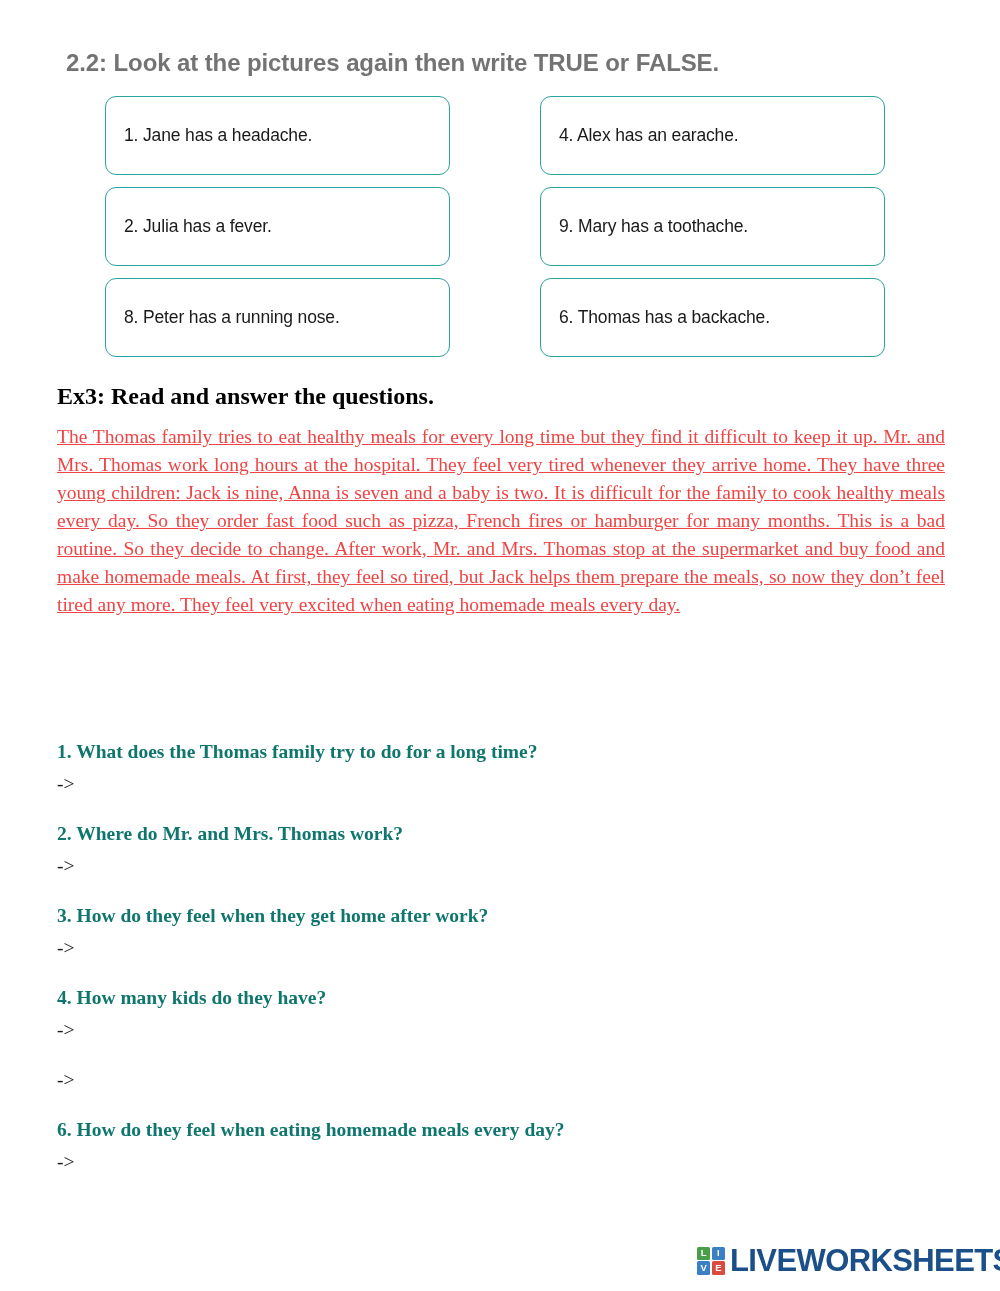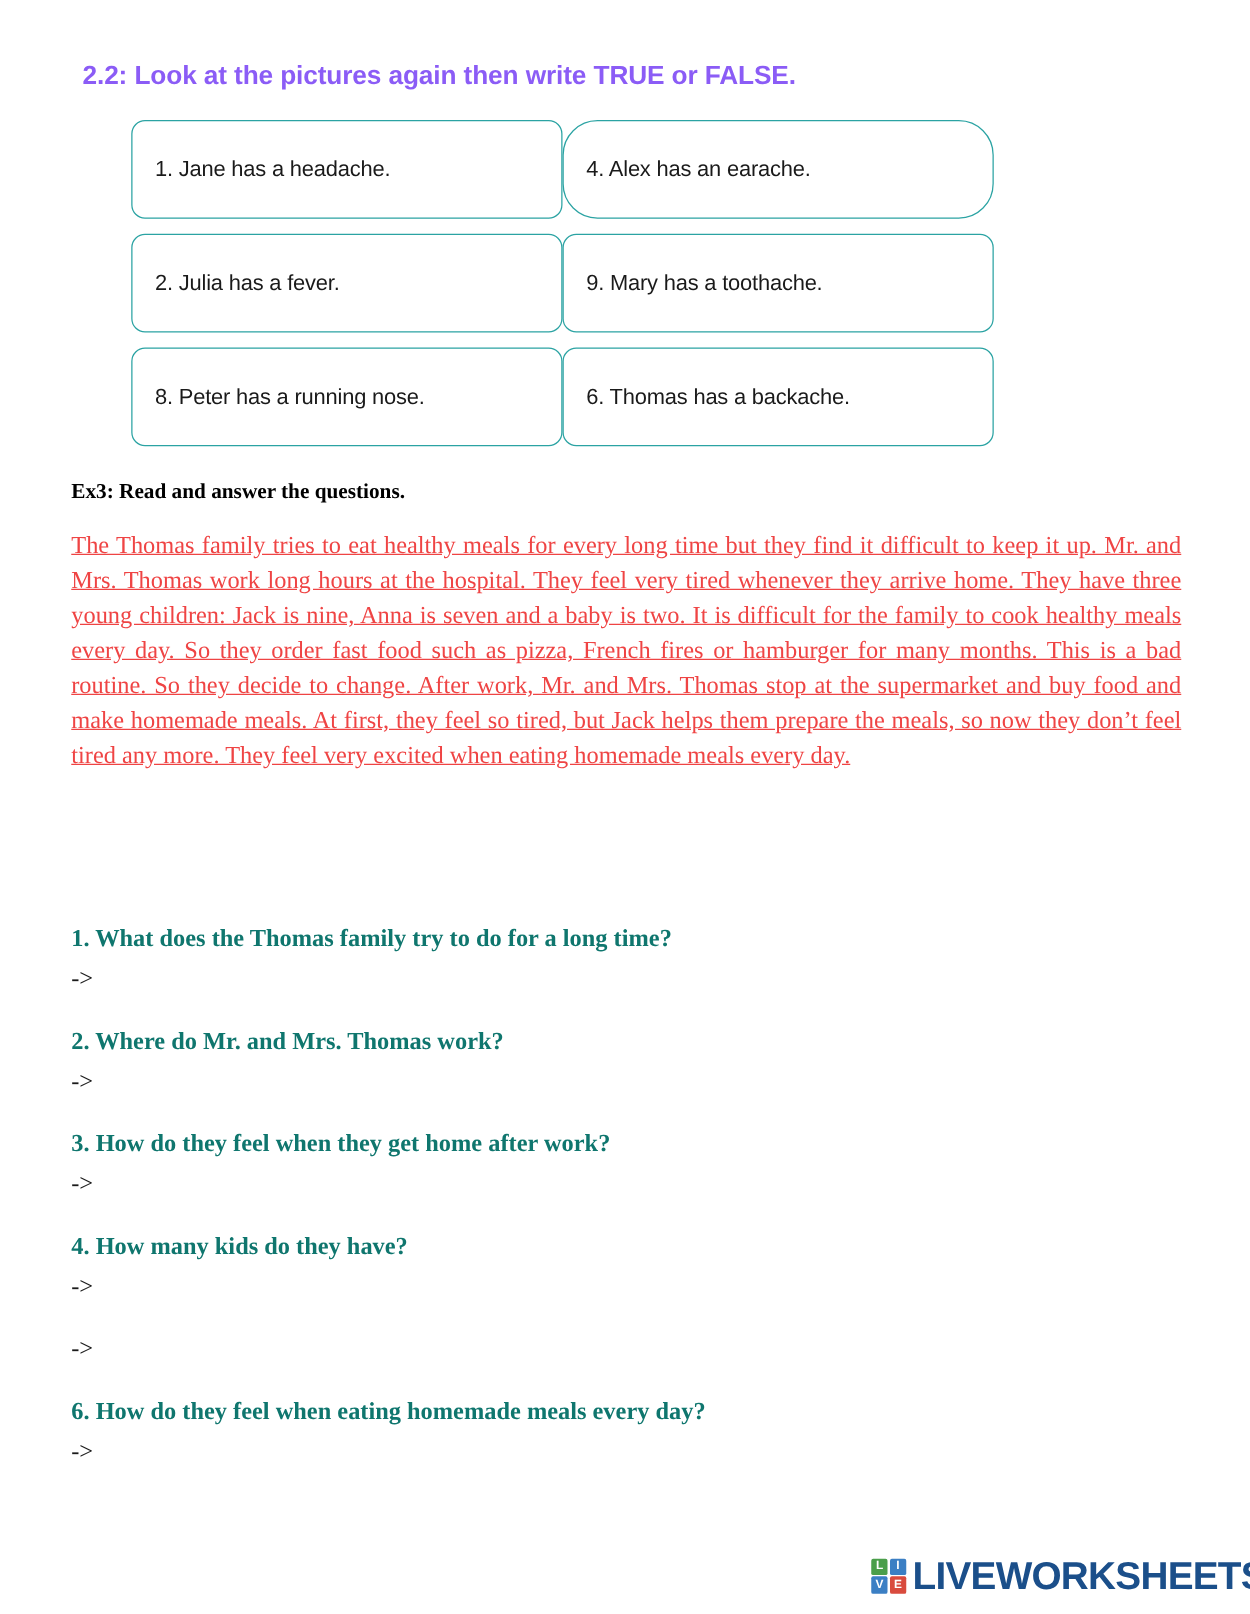--- a/index.html
+++ b/index.html
@@ -24,36 +24,36 @@
     background: #ffffff;
   }
 
   
   .ex22-heading {
     position: absolute;
     left: 66px;
     top: 49px;
     font-family: "Liberation Sans", "DejaVu Sans", sans-serif;
     font-weight: bold;
-    font-size: 21px;
+    font-size: 24px;
     letter-spacing: -0.1px;
-    color: #8b5cf6;
+    color: #737373;
     white-space: nowrap;
   }
 
   
   .tf-grid {
     position: absolute;
     left: 105px;
     top: 96px;
     width: 780px;
   }
   .tf-row {
     display: flex;
-    justify-content: flex-start;
+    justify-content: space-between;
     margin-bottom: 12px;
   }
   .tf-row:last-child { margin-bottom: 0; }
 
   .tf-box {
     box-sizing: border-box;
     width: 345px;
     height: 79px;
     border: 1.6px solid #2ba3a3;
     border-radius: 11px;
@@ -68,21 +68,21 @@
   }
   .tf-box.right { width: 345px; }
 
   
   .ex3-heading {
     position: absolute;
     left: 57px;
     top: 383px;
     font-family: "Liberation Serif", "DejaVu Serif", serif;
     font-weight: bold;
-    font-size: 17px;
+    font-size: 24px;
     color: #000000;
     white-space: nowrap;
   }
 
   
   .passage {
     position: absolute;
     left: 57px;
     top: 423px;
     width: 888px;
@@ -163,21 +163,21 @@
 <div class="page">
 
   <div class="ex22-heading">2.2: Look at the pictures again then write TRUE or FALSE.</div>
 
   <div class="tf-grid">
 
     <div class="tf-row">
       <div class="tf-box" style="border-color: rgb(43, 163, 163);">
         <span>1. Jane has a headache.</span>
       </div>
-      <div class="tf-box right" style="border-color: rgb(43, 163, 163); border-radius: 28px;">
+      <div class="tf-box right" style="border-color: rgb(43, 163, 163);">
         <span>4. Alex has an earache.</span>
       </div>
     </div>
 
     <div class="tf-row">
       <div class="tf-box" style="border-color: rgb(43, 163, 163);">
         <span>2. Julia has a fever.</span>
       </div>
       <div class="tf-box right" style="border-color: rgb(43, 163, 163);">
         <span>9. Mary has a toothache.</span>

